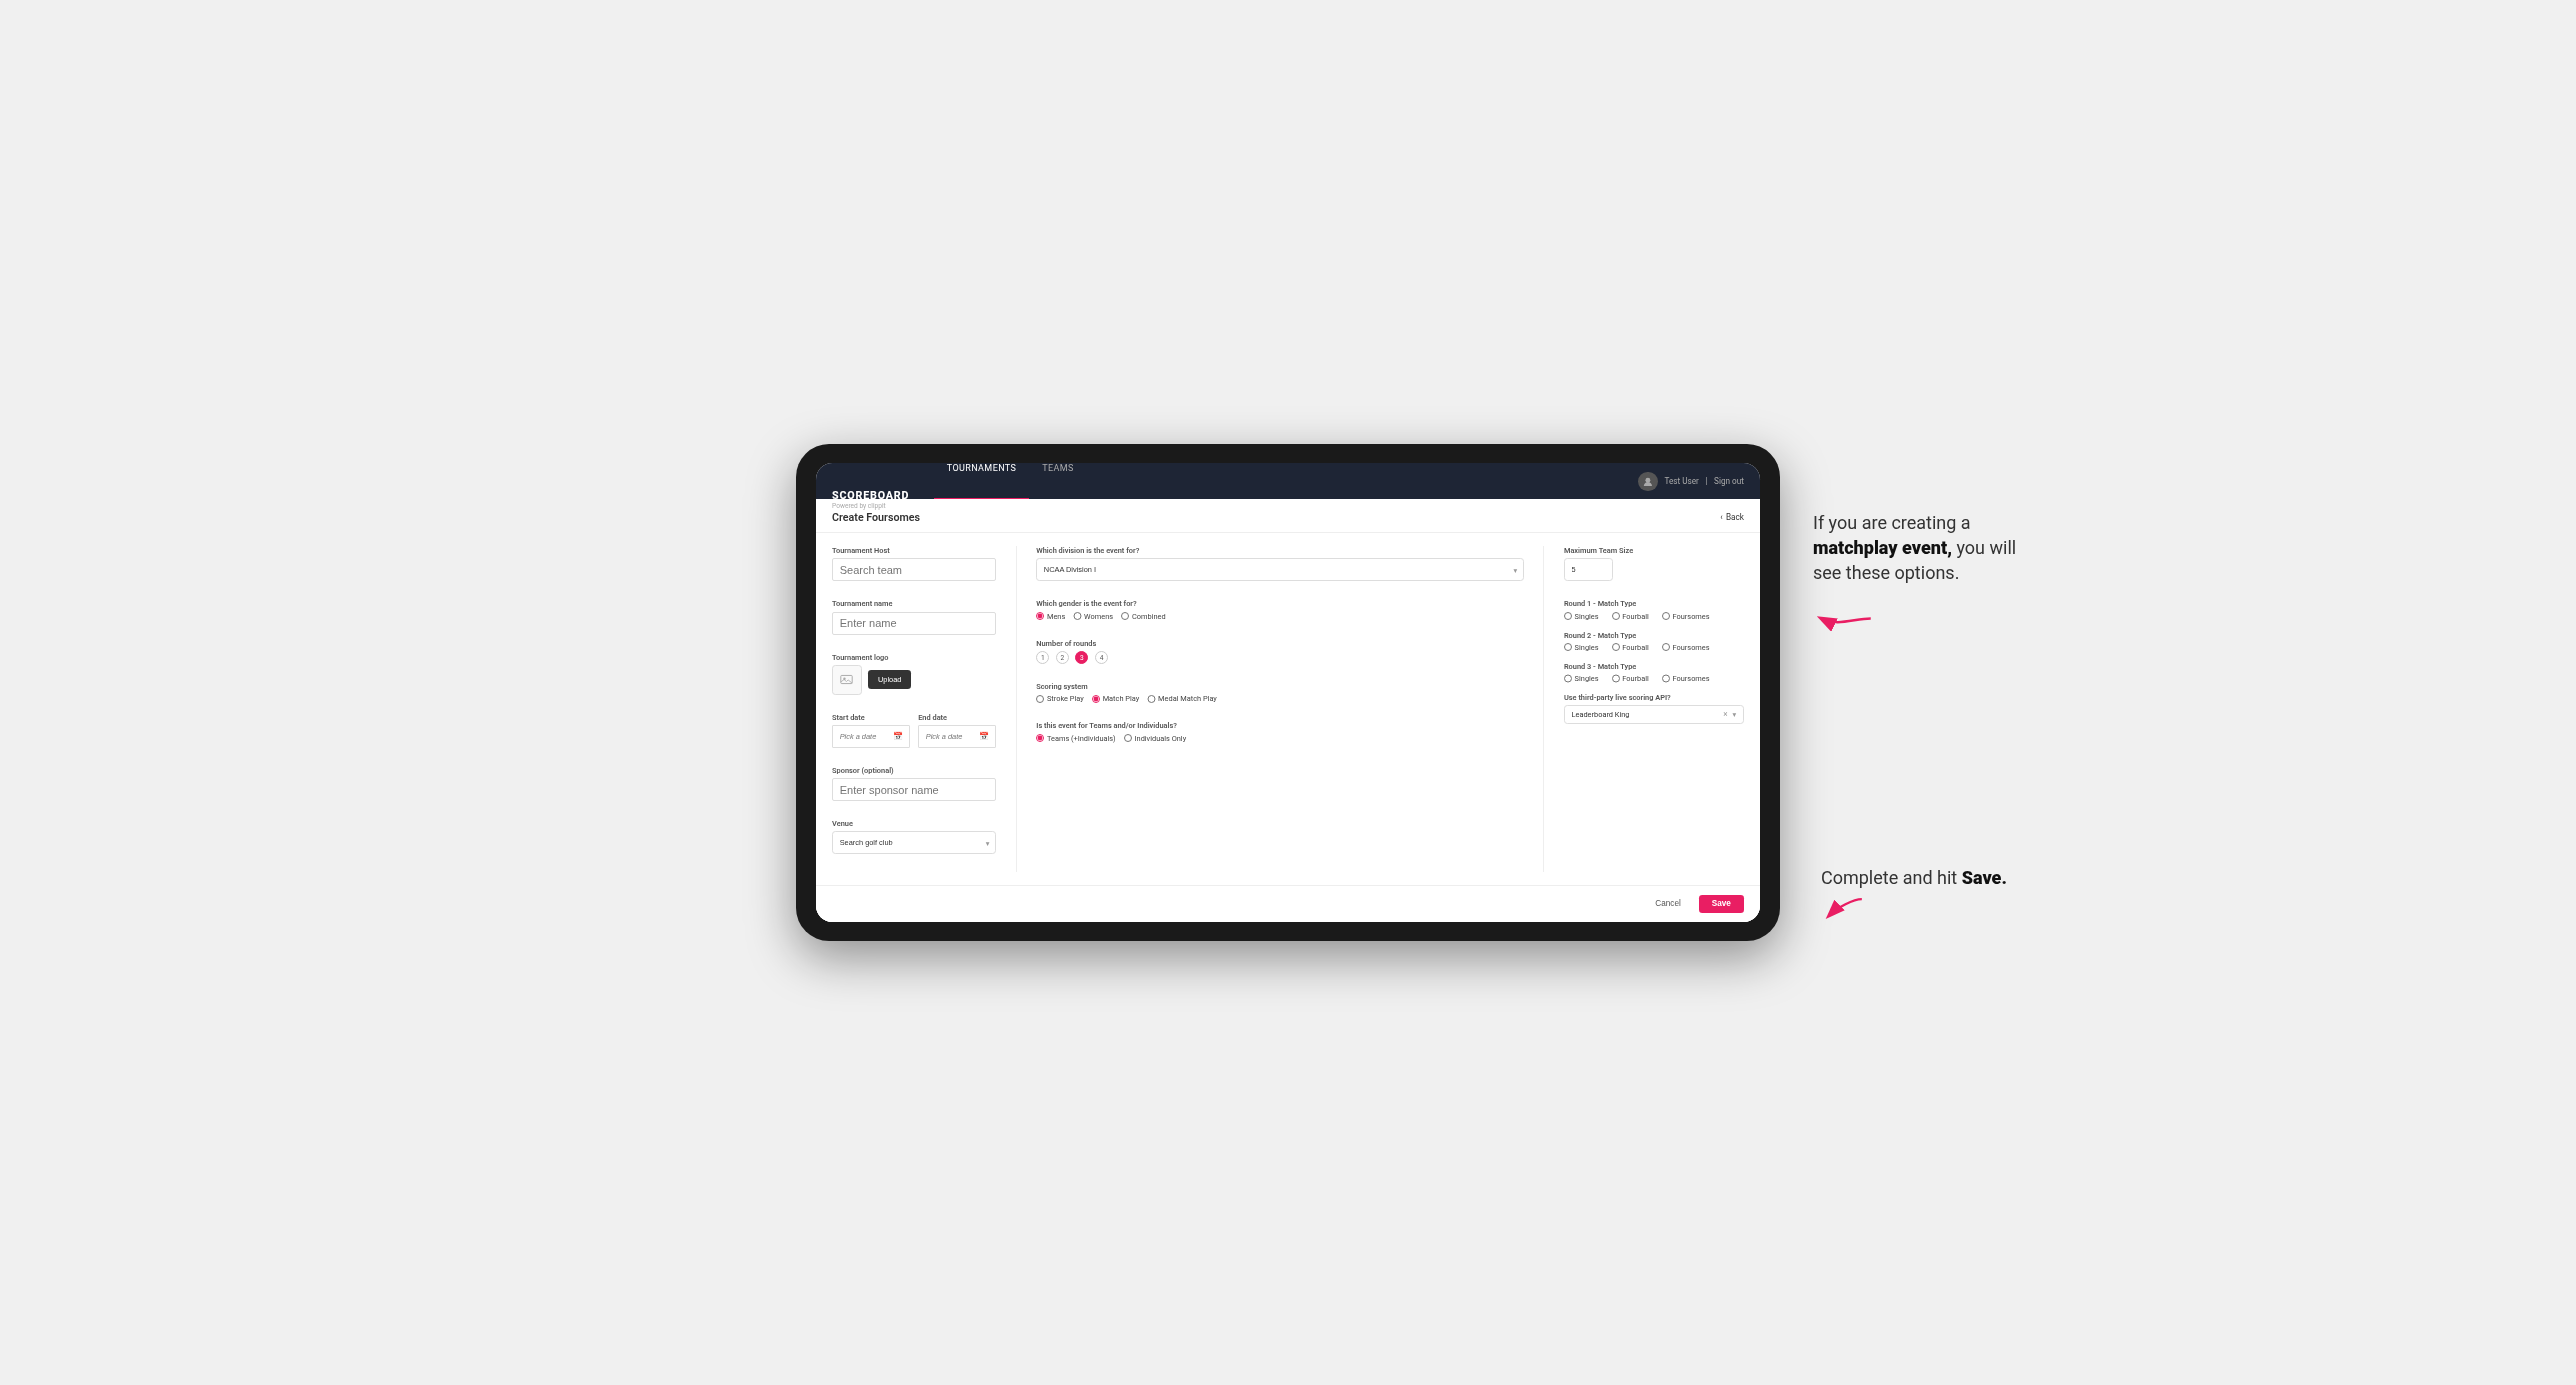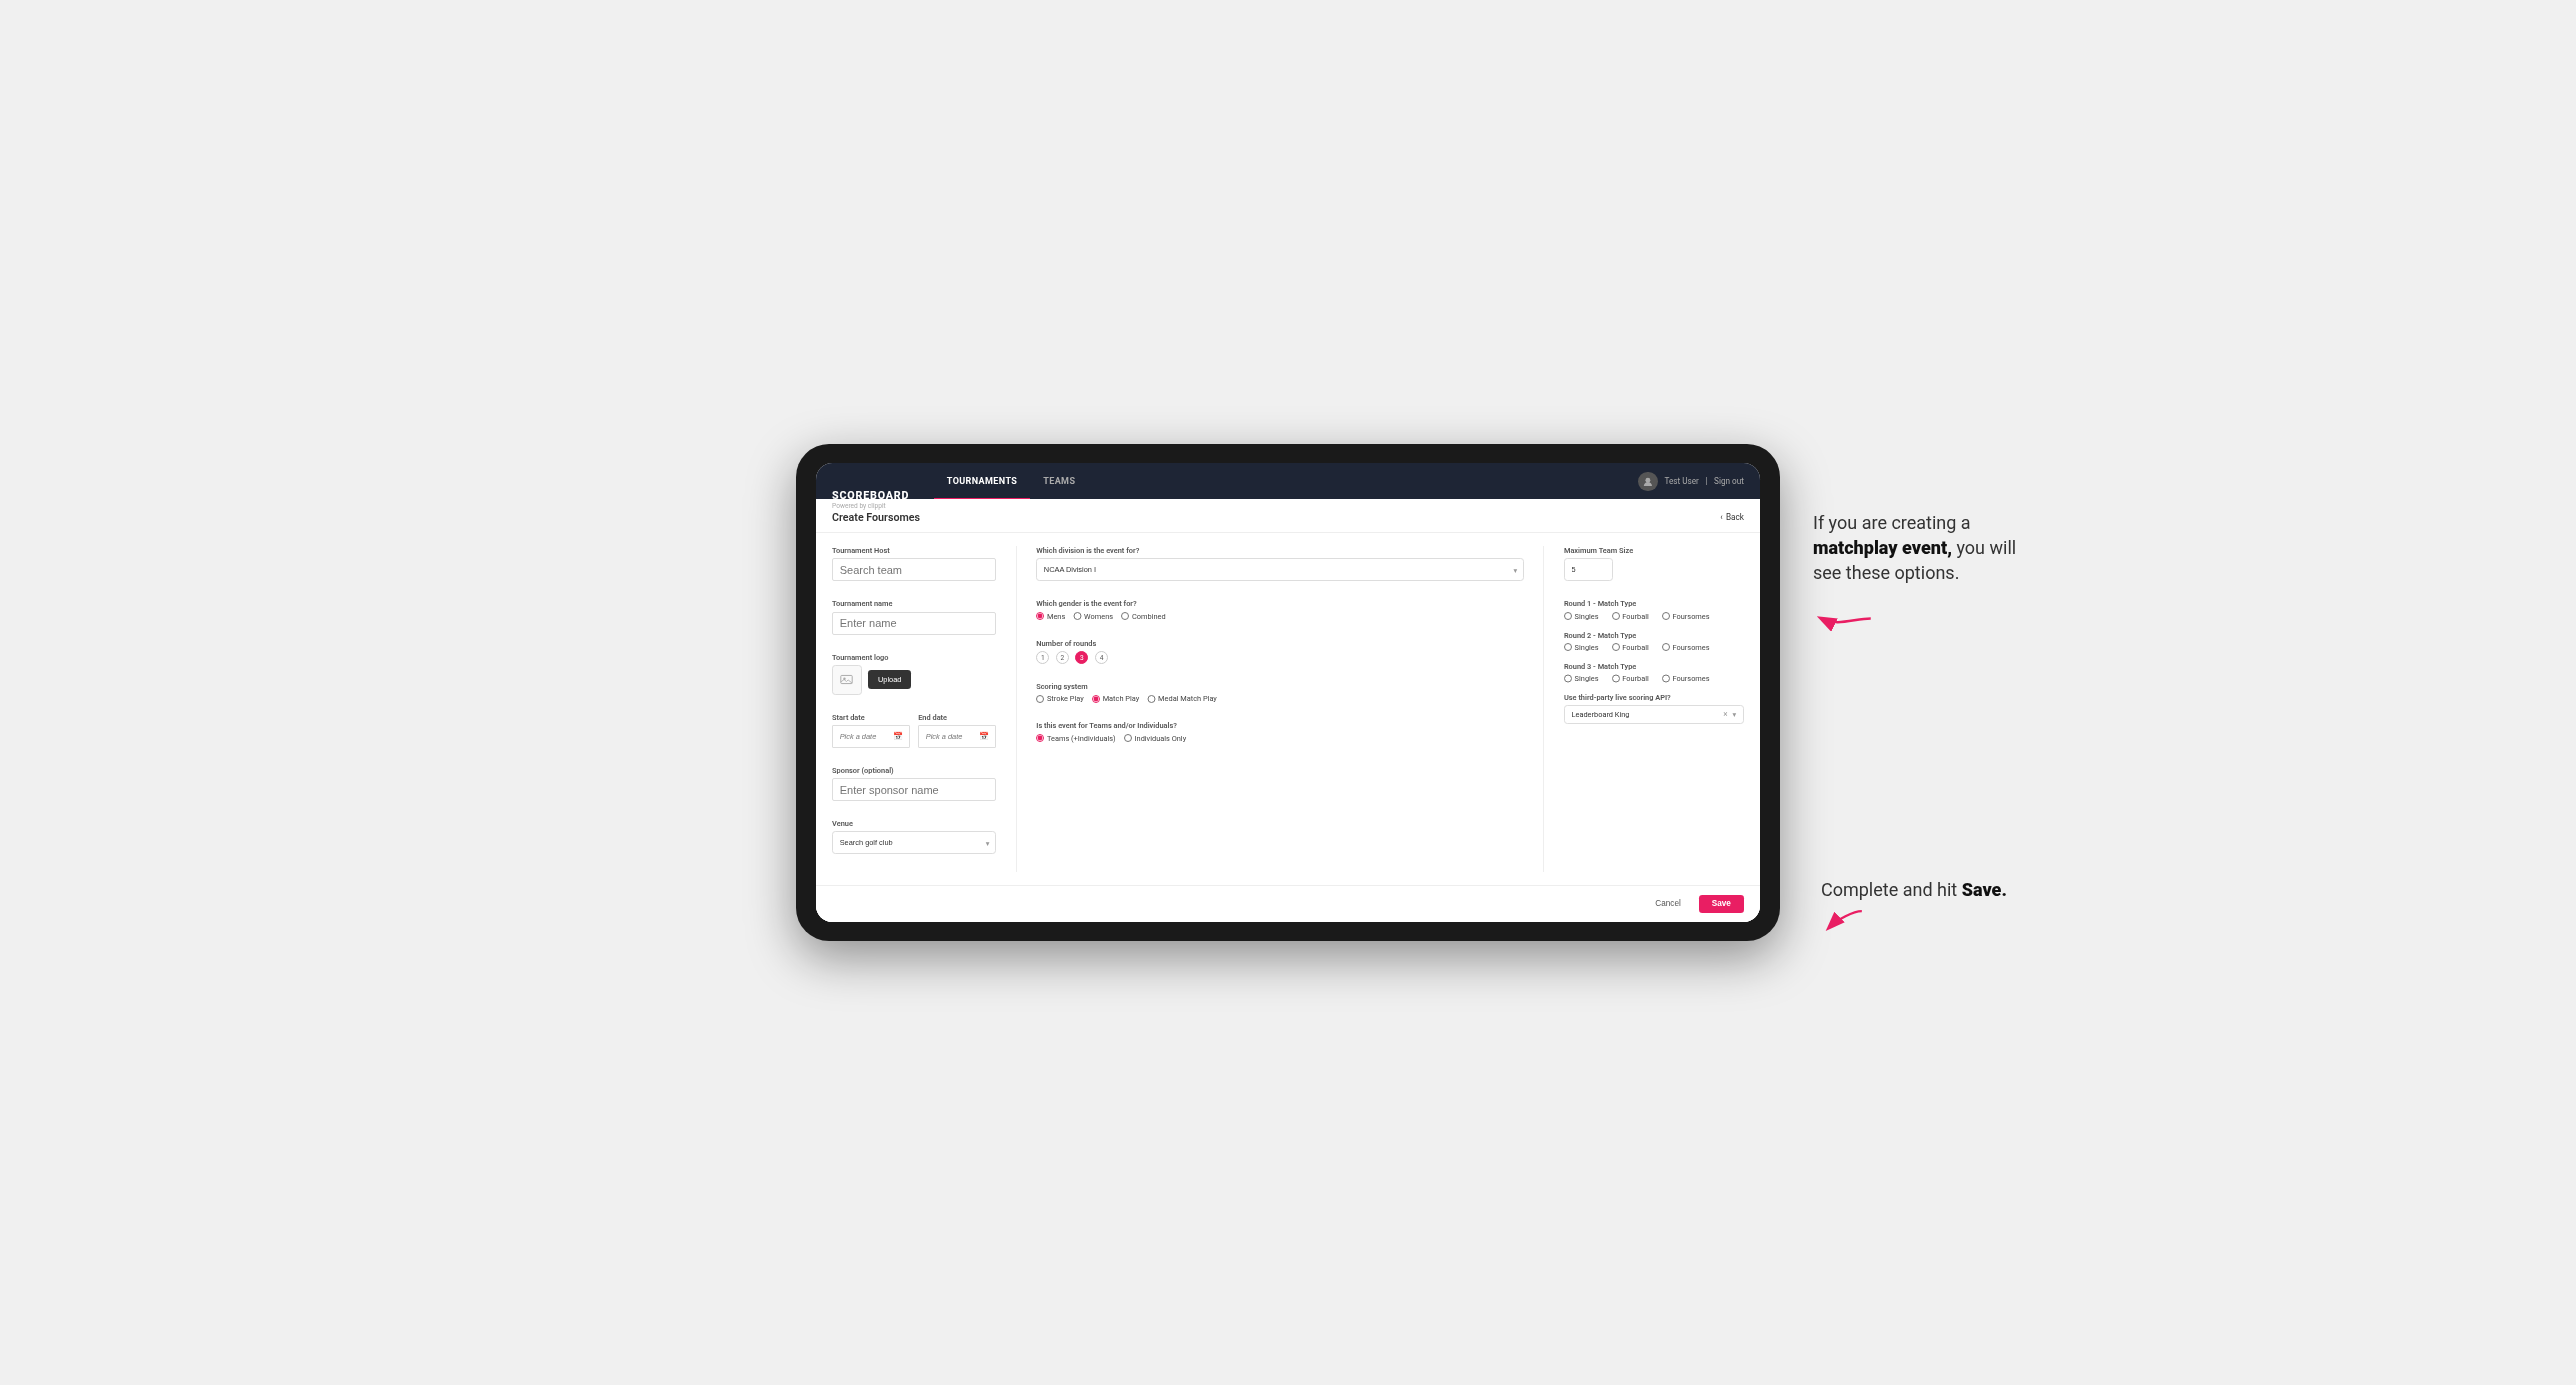--- a/index.html
+++ b/index.html
@@ -64,25 +64,24 @@
 
     .nav-tabs {
       display: flex;
       gap: 0;
       flex: 1;
     }
 
     .nav-tab {
       color: #aaaaaa;
       font-size: 9px;
-      font-weight: 700;
+      font-weight: 400;
       padding: 0 13px;
       height: 36px;
       display: flex;
-      align-items: center;
       cursor: pointer;
       border-bottom: 1.6px solid transparent;
       letter-spacing: 0.4px;
     }
 
     .nav-tab.active {
       color: #ffffff;
       border-bottom: 1.6px solid #e91e63;
     }
 
@@ -727,21 +726,21 @@
     <svg width="66" height="33" viewBox="0 0 80 40">
       <path d="M70 20 C50 20 30 30 10 20" stroke="#e91e63" stroke-width="3" fill="none" marker-end="url(#ah)"></path>
       <defs>
         <marker id="ah" markerWidth="8" markerHeight="8" refX="6" refY="3" orient="auto">
           <path d="M0,0 L0,6 L8,3 z" fill="#e91e63"></path>
         </marker>
       </defs>
     </svg>
   </div>
 
-  <div style="position:absolute; right:-238px; bottom:10px; width:197px;">
+  <div style="position:absolute; right:-238px; bottom:22px; width:197px;">
     <p class="annotation-bottom-text">
       <span>Complete and hit </span><span class="annotation-bold">Save.</span>
     </p>
 
     <svg width="49" height="24.6" viewBox="0 0 60 30" style="display:block;margin-top:4.9px;">
       <path d="M50 5 C40 5 20 15 10 25" stroke="#e91e63" stroke-width="3" fill="none" marker-end="url(#ah2)"></path>
       <defs>
         <marker id="ah2" markerWidth="8" markerHeight="8" refX="6" refY="3" orient="auto">
           <path d="M0,0 L0,6 L8,3 z" fill="#e91e63"></path>
         </marker>

